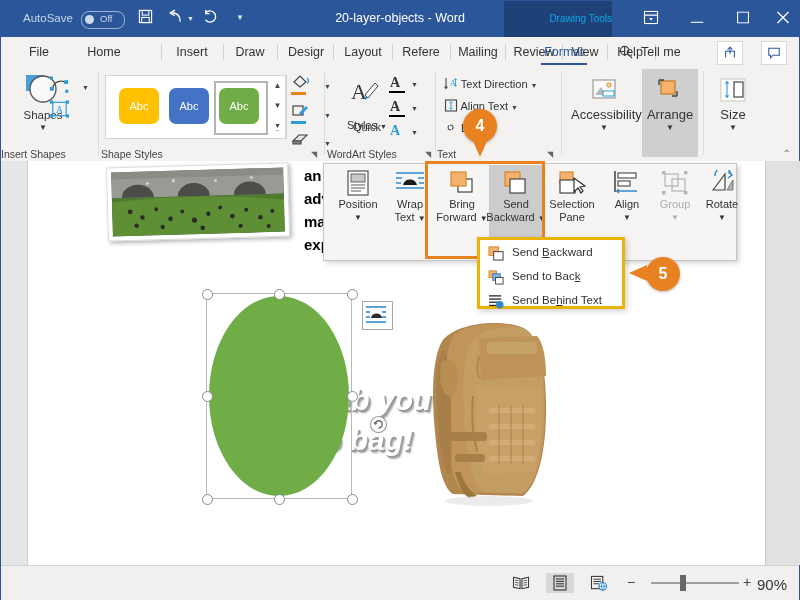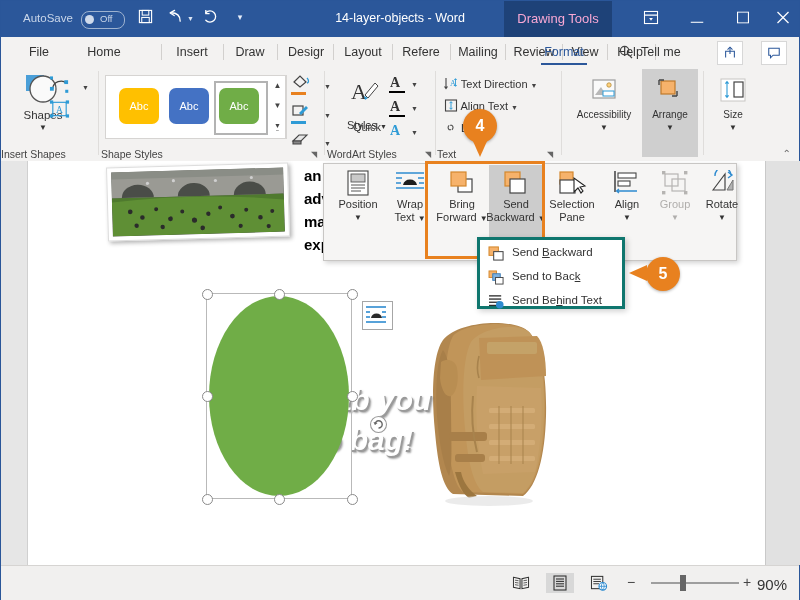--- a/index.html
+++ b/index.html
@@ -19,21 +19,21 @@
   .toggle-off{position:absolute;left:18px;top:1px;font-size:9.5px;color:#c9d6e9;}
   .qat{position:absolute;top:8px;width:22px;height:20px;color:#e7eefa;text-align:center;}
   .qat svg{display:block;margin:0 auto;}
   .qat-save{left:133px;}
   .qat-undo{left:163px;}
   .qat-undo-arrow{position:absolute;left:186px;top:14px;font-size:7px;color:#dce6f5;}
   .qat-redo{left:198px;}
   .qat-more{left:228px;top:11px;font-size:9px;}
   .win-title{position:absolute;left:0;top:10px;width:798px;text-align:center;font-size:12.5px;color:#ffffff;}
   .ctxtab{position:absolute;left:503px;top:0;width:108px;height:36px;background:#1e4278;}
-  .ctxtab span{display:block;text-align:center;line-height:36px;font-size:13px;color:#f9a8d4;}
+  .ctxtab span{display:block;text-align:right;line-height:36px;font-size:10px;color:#0ea5e9;}
   .wbtn{position:absolute;top:0;height:36px;width:46px;color:#fff;}
   .wbtn i{position:absolute;left:50%;top:50%;transform:translate(-50%,-50%);font-style:normal;font-size:13px;}
   .wb-ribbon{left:627px;}
   .wb-min{left:673px;}
   .wb-max{left:719px;}
   .wb-close{left:765px;width:33px;}
 
   
   .tabstrip{position:absolute;left:0;top:36px;width:798px;height:30px;background:#f3f2f1;}
   .tab{position:absolute;top:0;height:30px;line-height:30px;font-size:12.5px;color:#333;text-align:center;white-space:nowrap;overflow:hidden;}
@@ -72,35 +72,35 @@
   .quick-styles .l2{position:absolute;left:0;top:44px;width:56px;font-size:11px;color:#333;}
 
   .wa{position:absolute;width:34px;height:20px;}
   .wa .ltr{position:absolute;left:1px;top:-1px;font-size:14px;font-weight:bold;font-family:"Liberation Serif",serif;}
   .wa .bar{position:absolute;left:0;top:15px;width:16px;height:2px;background:#000;}
   .wa .car{position:absolute;left:22px;top:5px;font-size:7px;color:#444;}
 
   .txtitem{position:absolute;font-size:11px;color:#333;white-space:nowrap;}
 
   .bigbtn{position:absolute;text-align:center;}
-  .bigbtn .lbl{position:absolute;left:0;width:100%;font-size:10px;color:#333;line-height:12px;}
+  .bigbtn .lbl{position:absolute;left:0;width:100%;font-size:13px;color:#333;line-height:12px;}
   .bigbtn .car{position:absolute;left:0;width:100%;font-size:8px;color:#333;}
   .arrange-sel{position:absolute;left:641px;top:2px;width:56px;height:88px;background:#cfcfcf;}
   .collapse-rb{position:absolute;right:8px;bottom:2px;font-size:10px;color:#666;}
 
   
   .arr-panel{position:absolute;left:322px;top:162px;width:412px;height:96px;background:#f6f5f4;border:1px solid #c8c6c4;box-shadow:2px 2px 5px rgba(0,0,0,.18);}
   .arr-btn{position:absolute;top:4px;width:52px;height:82px;text-align:center;}
   .arr-btn .lbl{position:absolute;left:-4px;width:60px;font-size:11px;color:#333;line-height:12.5px;}
   .arr-btn.dis .lbl{color:#b0aeac;}
   .hl-pair{position:absolute;left:424px;top:160px;width:120px;height:98px;border:3px solid #e8811f;box-sizing:border-box;}
   .sb-hl{position:absolute;left:487px;top:163px;width:54px;height:92px;background:#cccccc;}
 
   
-  .menu{position:absolute;left:476px;top:236px;width:148px;height:72px;background:#fff;border:3px solid #0f766e;box-sizing:border-box;box-shadow:2px 2px 6px rgba(0,0,0,.2);}
+  .menu{position:absolute;left:476px;top:236px;width:148px;height:72px;background:#fff;border:3px solid #eab308;box-sizing:border-box;box-shadow:2px 2px 6px rgba(0,0,0,.2);}
   .mi{position:absolute;left:0;width:142px;height:24px;}
   .mi .mlbl{position:absolute;left:32px;top:4px;font-size:11.5px;color:#333;white-space:nowrap;}
   .mi .mlbl u{text-decoration:underline;}
 
   
   .callout{position:absolute;width:34px;height:34px;border-radius:50%;background:#e8811f;color:#fff;font-size:16px;font-weight:bold;text-align:center;line-height:34px;box-shadow:0 1px 3px rgba(0,0,0,.3);}
   .ctail{position:absolute;width:0;height:0;}
 
   
   .docarea{position:absolute;left:0;top:160px;width:798px;height:404px;background:#fff;}
@@ -162,21 +162,21 @@
     </div>
     <div class="qat-undo-arrow">▼</div>
     <div class="qat qat-redo">
       <svg width="17" height="15" viewBox="0 0 18 16">
           <path d="M4 4 A6 6 0 1 1 4 12" fill="none" stroke="#fff" stroke-width="1.4" stroke-linecap="round"></path>
           <path d="M4 1 L4 5 L8 5" fill="none" stroke="#fff" stroke-width="1.4" stroke-linejoin="round"></path>
         </svg>
     </div>
     <div class="qat qat-more">▾</div>
 
-    <div class="win-title">14-layer-objects - Word</div>
+    <div class="win-title">20-layer-objects - Word</div>
 
     <div class="ctxtab">
       <span>Drawing Tools</span>
     </div>
 
     <div class="wbtn wb-ribbon">
       <i>
         <svg width="15" height="14" viewBox="0 0 16 15">
             <rect x="1" y="1" width="14" height="13" fill="none" stroke="#fff" stroke-width="1.2"></rect>
             <line x1="1" y1="5" x2="15" y2="5" stroke="#fff" stroke-width="1.2"></line>

